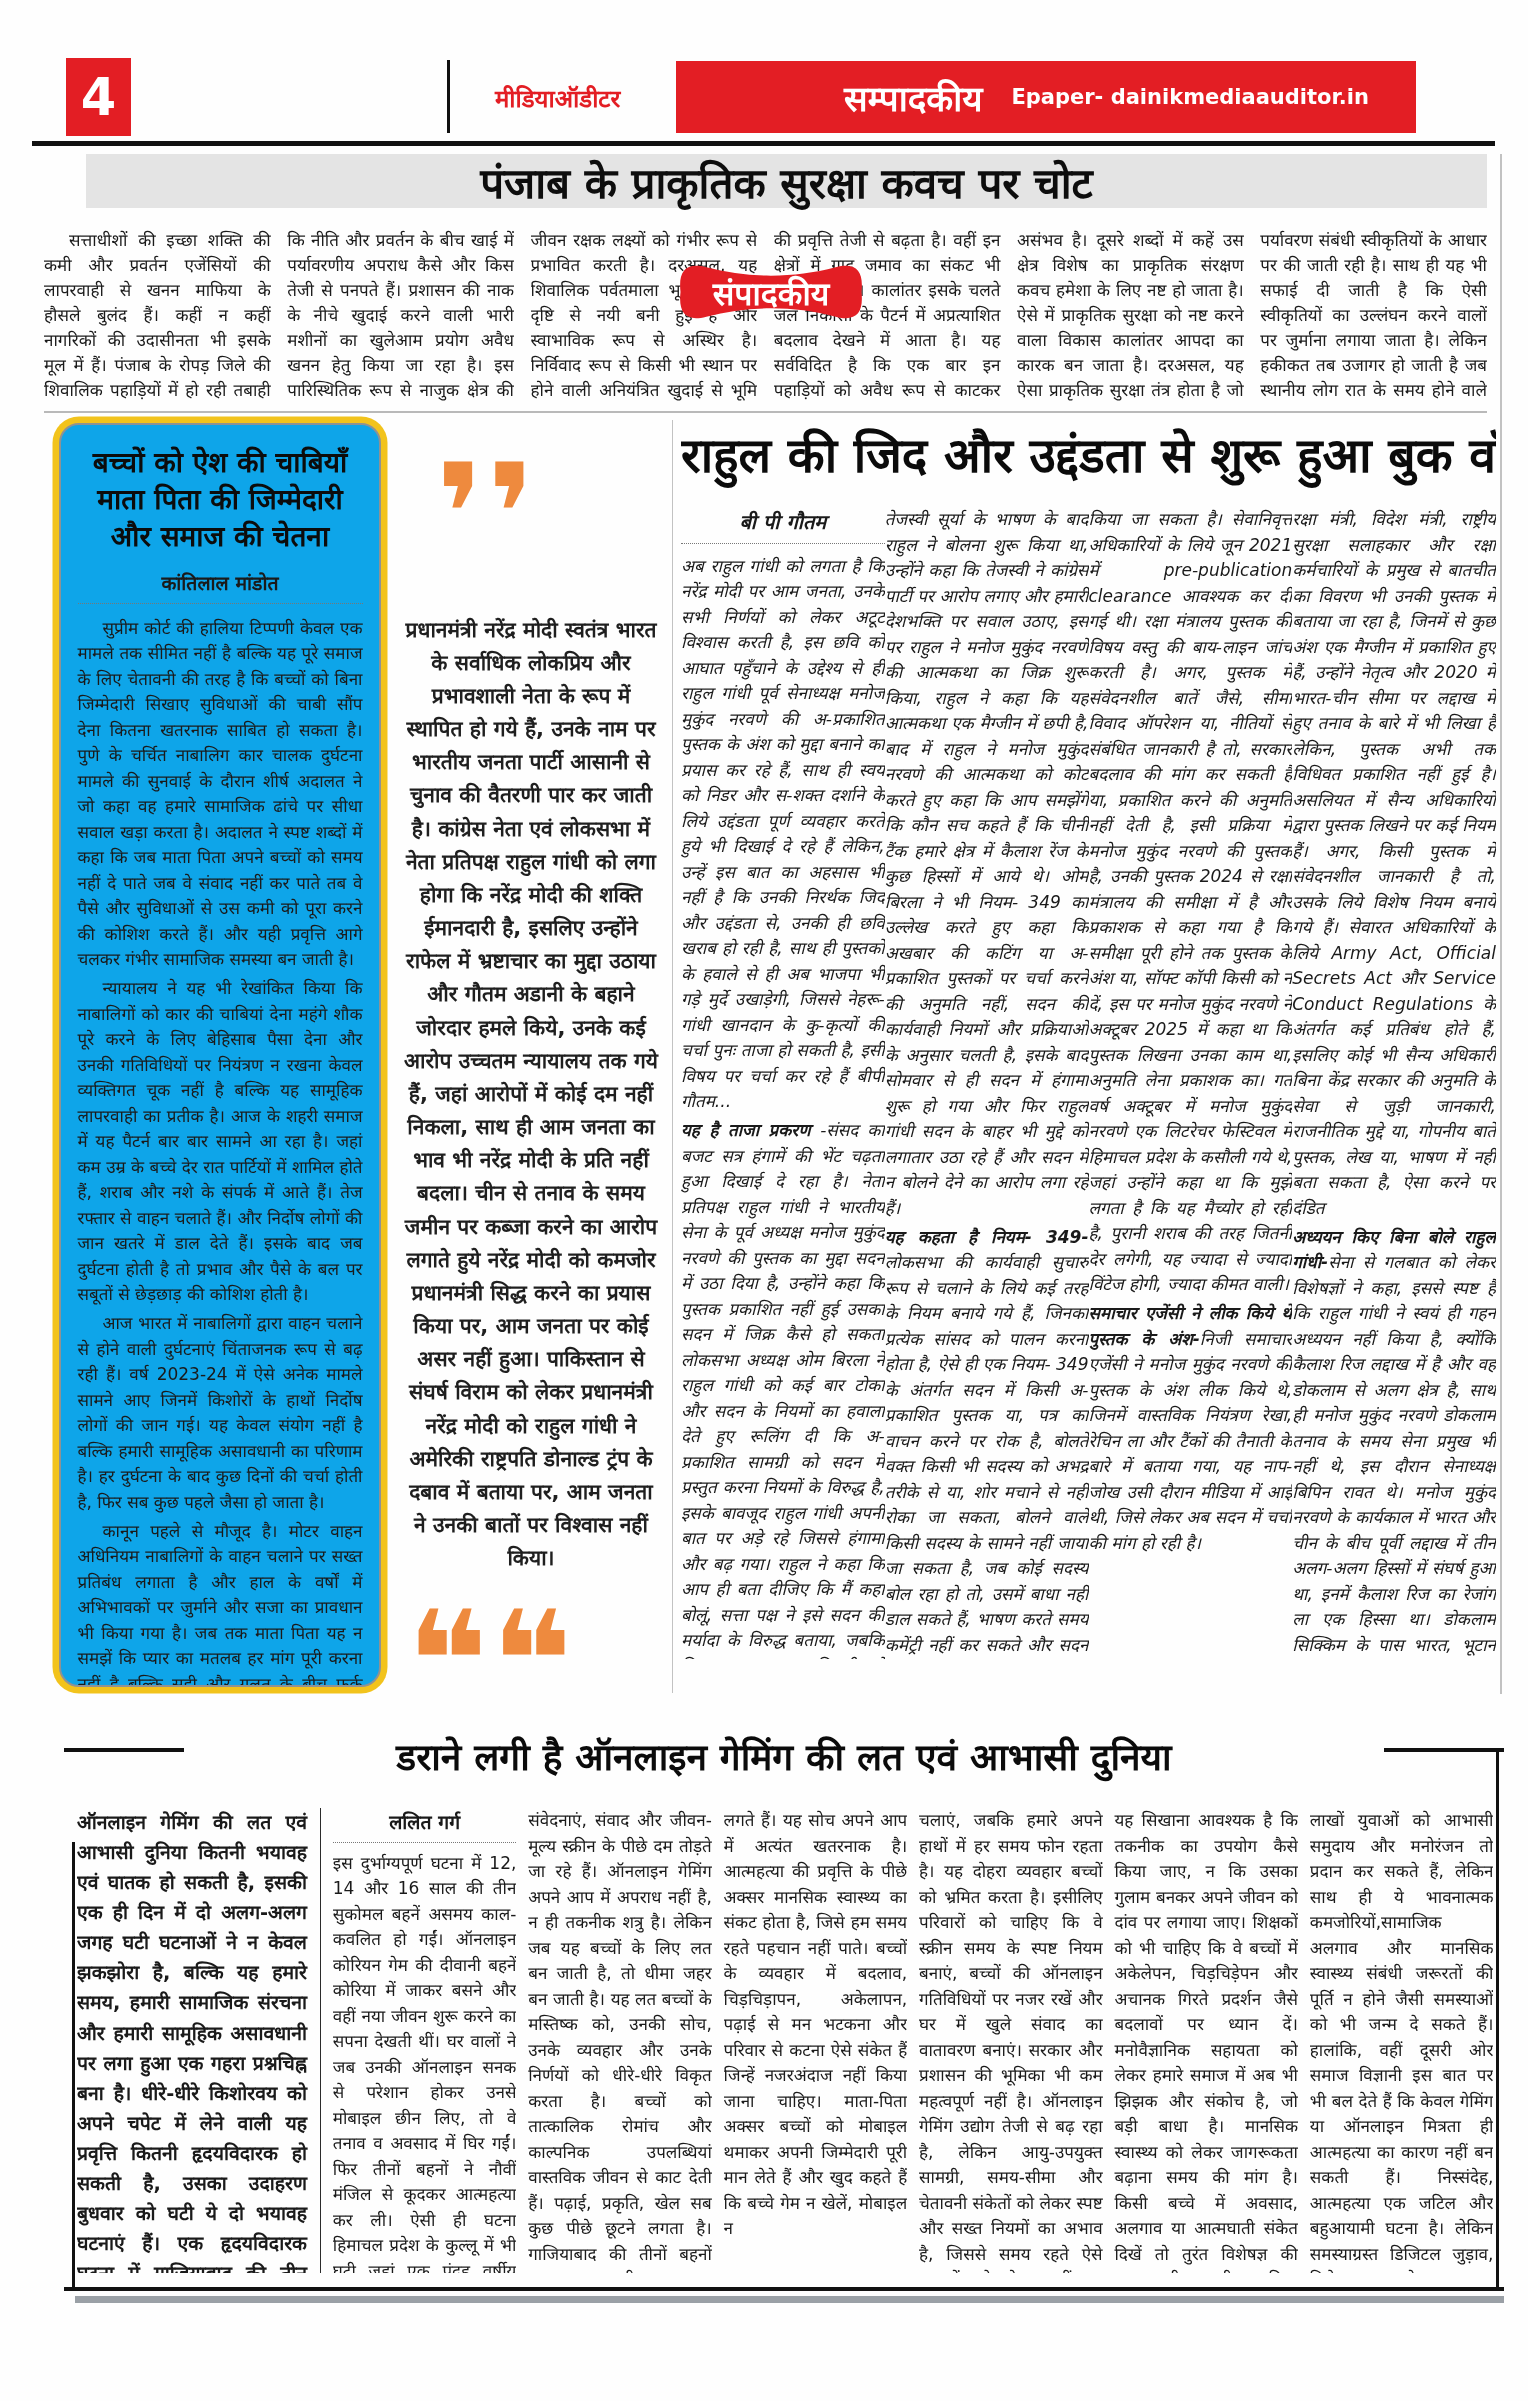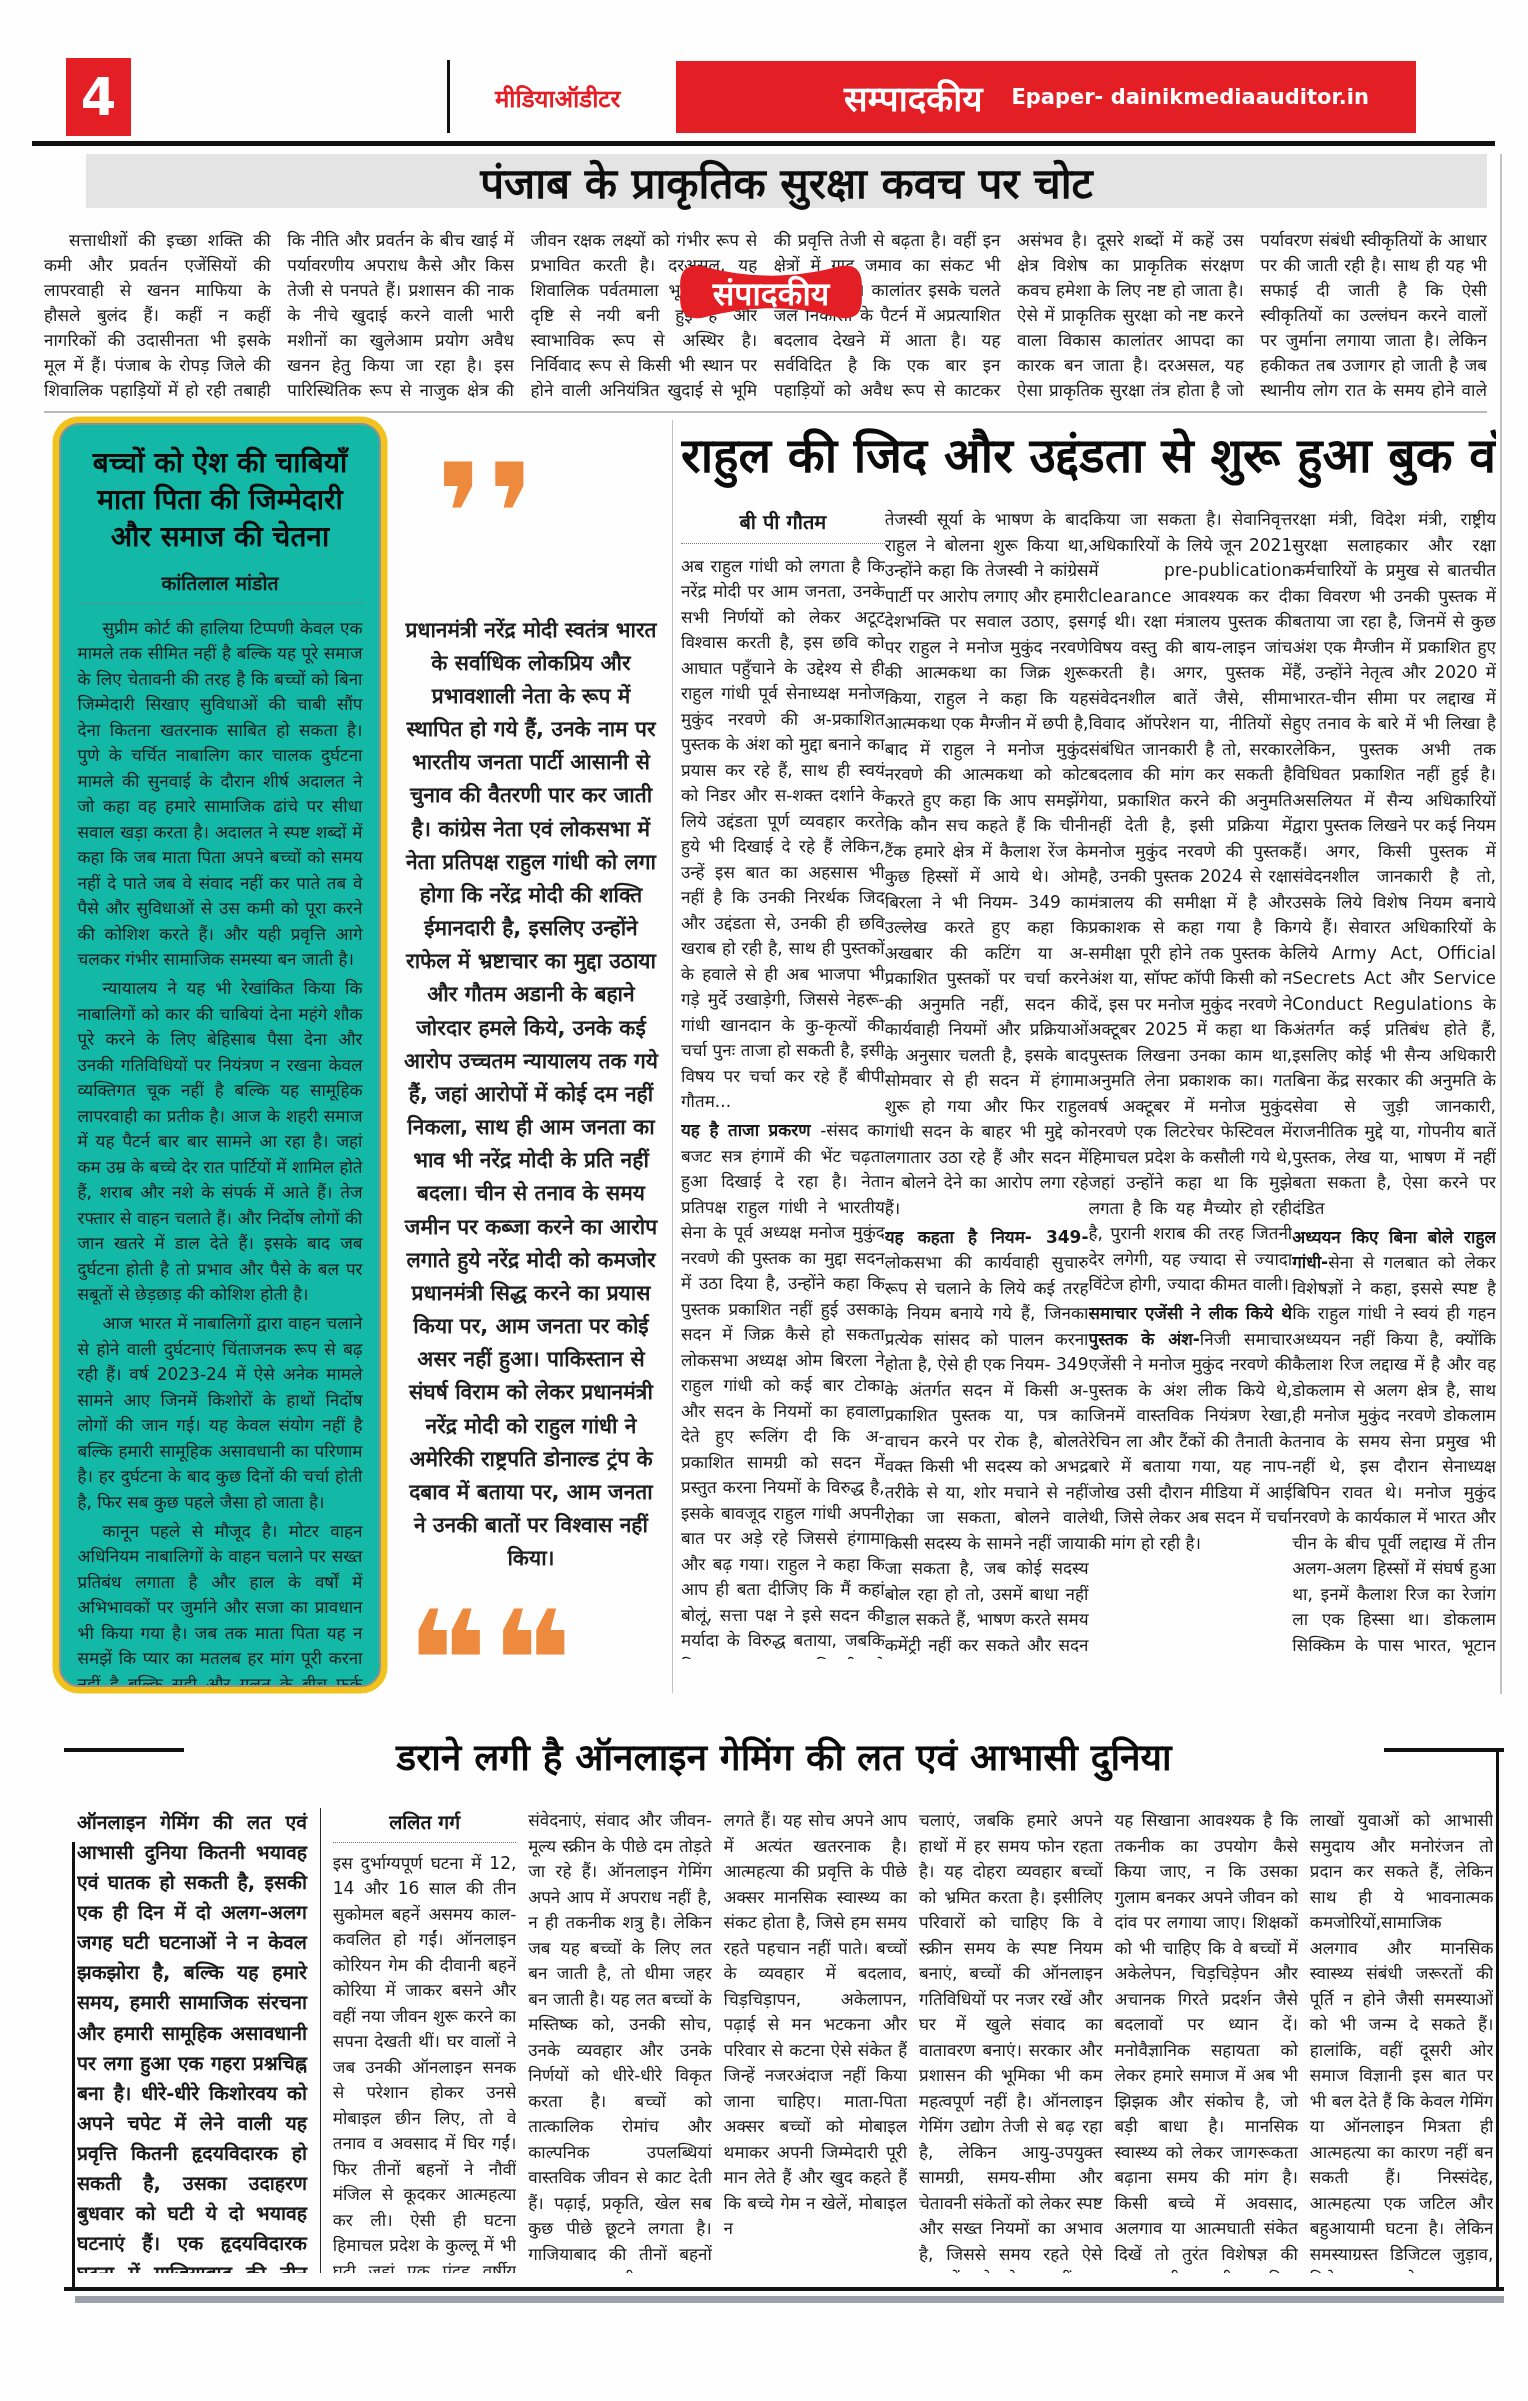--- a/index.html
+++ b/index.html
@@ -25,42 +25,42 @@
   .ed-cols{display:flex;gap:16.5px;margin-top:20px;height:177px;overflow:hidden;}
   .ed-col{flex:1;font-size:17px;line-height:1.47;text-align:justify;overflow:hidden;}
   .ed-col:first-child{text-indent:25px;}
   .ed-badge{position:absolute;left:633px;top:105px;width:188px;height:66px;z-index:3;text-align:right;}
   .ed-badge svg{position:absolute;left:0;top:0;}
   .ed-badge span{position:absolute;left:0;top:0;width:100%;height:100%;display:flex;align-items:center;
            justify-content:center;color:#fff;font-size:32px;font-weight:bold;}
   .sep-rule{position:absolute;left:44px;top:411px;width:1443px;height:1.8px;background:#b9b9b9;}
   .vr{position:absolute;background:#c2c2c2;}
   
-  .leftbox{position:absolute;left:59px;top:423px;width:322px;height:1264px;background:#14b8a6;
+  .leftbox{position:absolute;left:59px;top:423px;width:322px;height:1264px;background:#0ea5e9;
            border:2.4px solid #8e9294;border-radius:20px;box-shadow:0 0 0 6.5px var(--yellow);
            padding:20px 16.5px;box-sizing:border-box;overflow:hidden;}
   .lb-head{font-size:28px;font-weight:bold;text-align:center;line-height:1.32;color:#0c0c0c;}
   .lb-byline{font-size:19.4px;font-weight:bold;text-align:center;margin-top:13px;}
   .dotted{border-bottom:1.8px dotted #777;margin:7px 0 11.8px 0;}
   .jp{margin:0 0 3.5px 0;font-size:17px;line-height:1.5;text-align:justify;}
   .jp.ind{text-indent:25px;}
   .jp .sub{font-weight:bold;}
   
   .quotecol{position:absolute;left:395px;top:422px;width:272px;height:1273px;padding:0 5.9px;
             box-sizing:border-box;overflow:hidden;}
   .qmark{font-size:138px;font-weight:bold;color:var(--orange);line-height:0.75;letter-spacing:3.5px;
          font-family:"DejaVu Sans",sans-serif;}
   .qmark.open{margin:41px 0 0 35px;}
   .qmark.close{margin:35px 0 0 5.9px;}
   .qtext{margin-top:47px;font-size:21px;font-weight:bold;line-height:1.58;color:#1f1f1f;text-align:center;}
   
   .mainart{position:absolute;left:681px;top:418px;width:815px;height:1274px;overflow:hidden;}
   .ma-head{font-size:48px;font-weight:bold;text-align:center;white-space:nowrap;line-height:1.1;
            margin-top:10.6px;color:#0b0b0b;}
-  .ma-cols{display:flex;gap:0;margin-top:26px;height:1152px;overflow:hidden;}
+  .ma-cols{display:flex;gap:0;margin-top:26px;height:1152px;overflow:hidden;font-style:italic;}
   .ma-col{flex:1;font-size:17px;line-height:1.5;text-align:justify;overflow:hidden;}
   .ma-byline{font-size:20px;font-weight:bold;text-align:center;padding-bottom:5.9px;
              border-bottom:1.8px dotted #777;margin-bottom:9.4px;}
   
   .gaming{position:absolute;left:64px;top:1722px;width:1440px;height:658px;}
   .g-rule{position:absolute;background:#111;}
   .g-head{position:absolute;left:0;top:8.2px;width:100%;text-align:center;font-size:37px;font-weight:bold;color:#0b0b0b;}
   .g-cols{position:absolute;left:13px;top:86px;right:10.6px;height:465px;display:flex;gap:11.8px;overflow:hidden;}
   .g-intro{width:230px;flex:none;font-size:19.4px;font-weight:bold;line-height:1.55;text-align:justify;
            padding-right:13px;border-right:1.8px solid #2b2b2b;overflow:hidden;}

